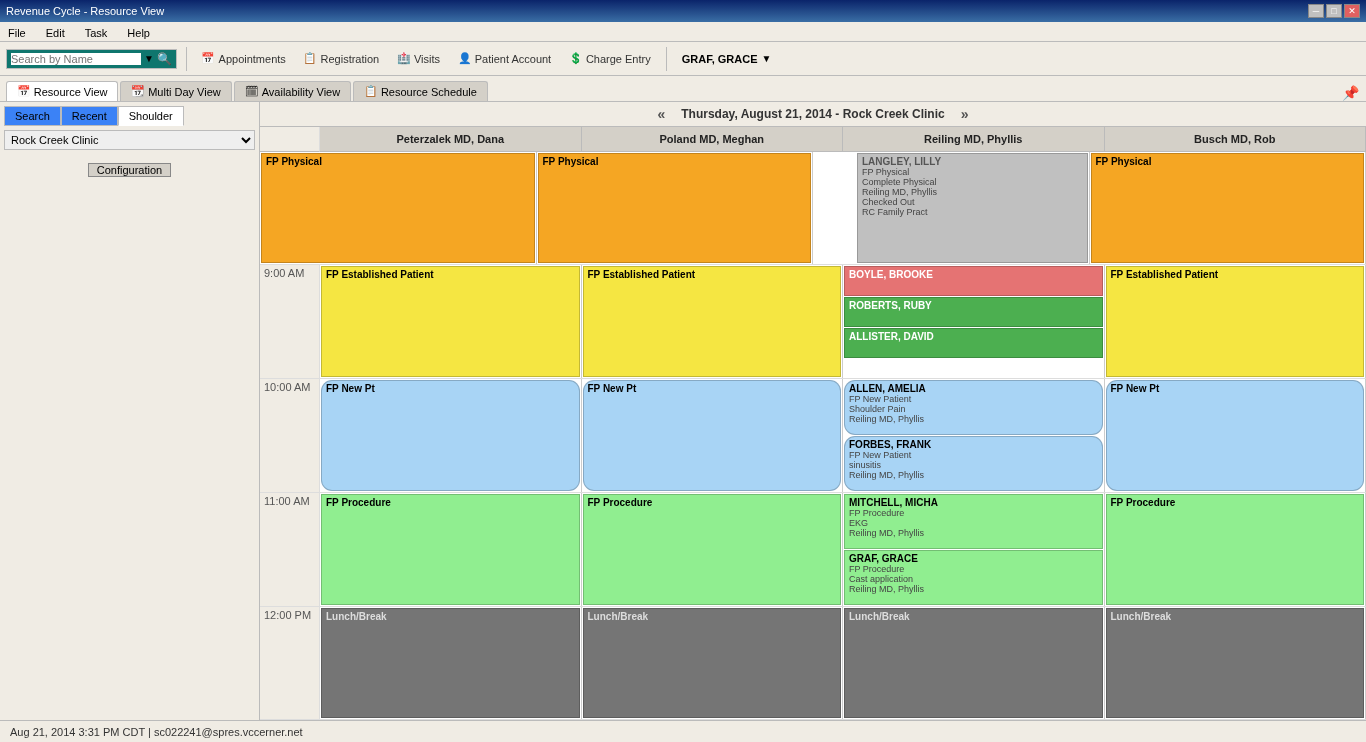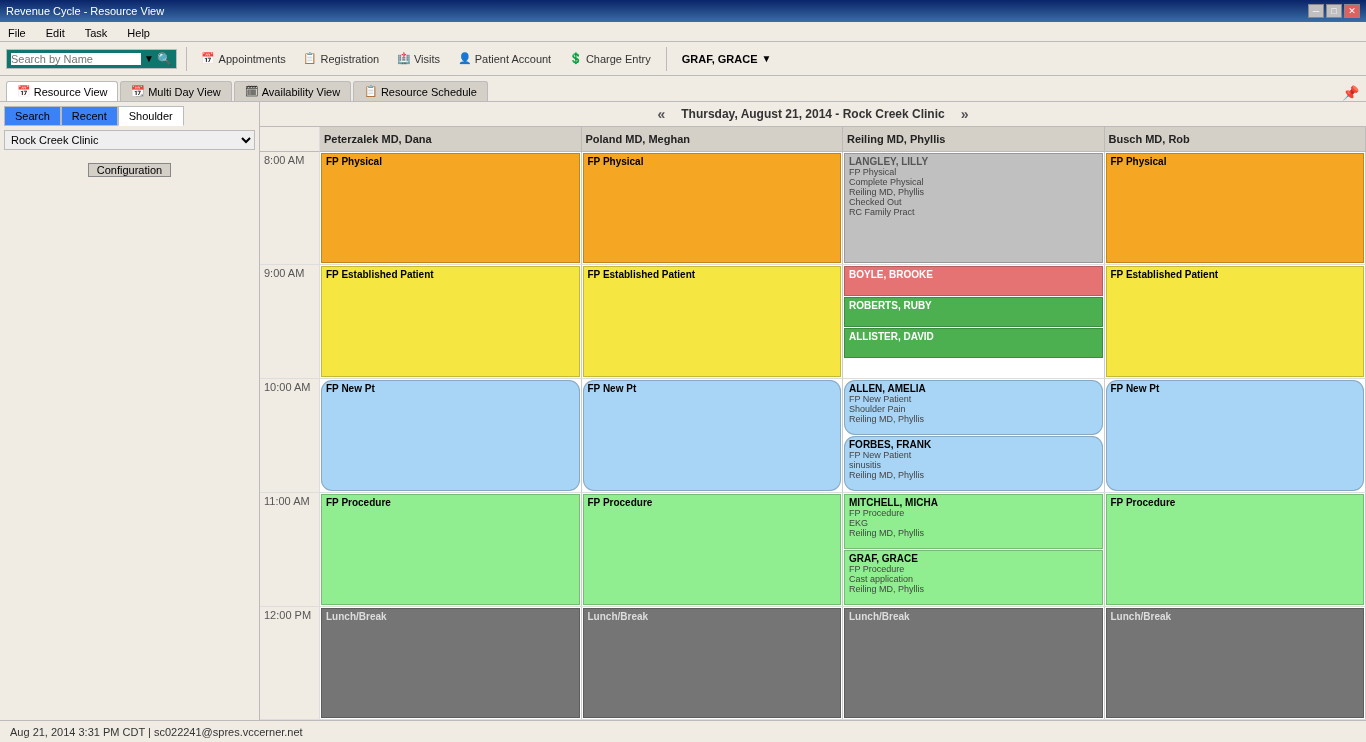--- a/index.html
+++ b/index.html
@@ -241,21 +241,21 @@
       flex-shrink: 0;
       background: #f0ece4;
       border-right: 1px solid #ddd;
       border-bottom: 1px solid #bbb;
     }
     .header-doc-cell {
       flex: 1;
       background: #d4d0c8;
       border-right: 1px solid #bbb;
       border-bottom: 1px solid #bbb;
-      text-align: left;
+      text-align: center;
       padding: 6px 4px;
       font-size: 11px;
       font-weight: bold;
       color: #222;
     }
   </style>
 </head>
 <body>
 
 <div class="title-bar">
@@ -359,38 +359,35 @@
 
         <div class="header-row">
           <div class="header-time-placeholder"></div>
           <div class="header-doc-cell">Peterzalek MD, Dana</div>
           <div class="header-doc-cell">Poland MD, Meghan</div>
           <div class="header-doc-cell">Reiling MD, Phyllis</div>
           <div class="header-doc-cell">Busch MD, Rob</div>
         </div>
 
         <div class="time-row">
-          <div class="time-label-cell">
-            <span>8:00 AM</span>
-          </div>
 
           <div class="doctor-cell">
             <div class="appt appt-orange" style="flex:1;">
               <div class="appt-name">FP Physical</div>
             </div>
           </div>
 
           <div class="doctor-cell">
             <div class="appt appt-orange" style="flex:1;">
               <div class="appt-name">FP Physical</div>
             </div>
           </div>
 
           <div class="doctor-cell">
-            <div class="appt appt-silver" style="flex:1;">
+            <div class="appt appt-silver" style="flex:1;margin-left:43px;">
               <div class="appt-name" style="color:#555;">LANGLEY, LILLY</div>
               <div class="appt-detail">FP Physical</div>
               <div class="appt-detail">Complete Physical</div>
               <div class="appt-detail">Reiling MD, Phyllis</div>
               <div class="appt-detail">Checked Out</div>
               <div class="appt-detail">RC Family Pract</div>
             </div>
           </div>
 
           <div class="doctor-cell">

